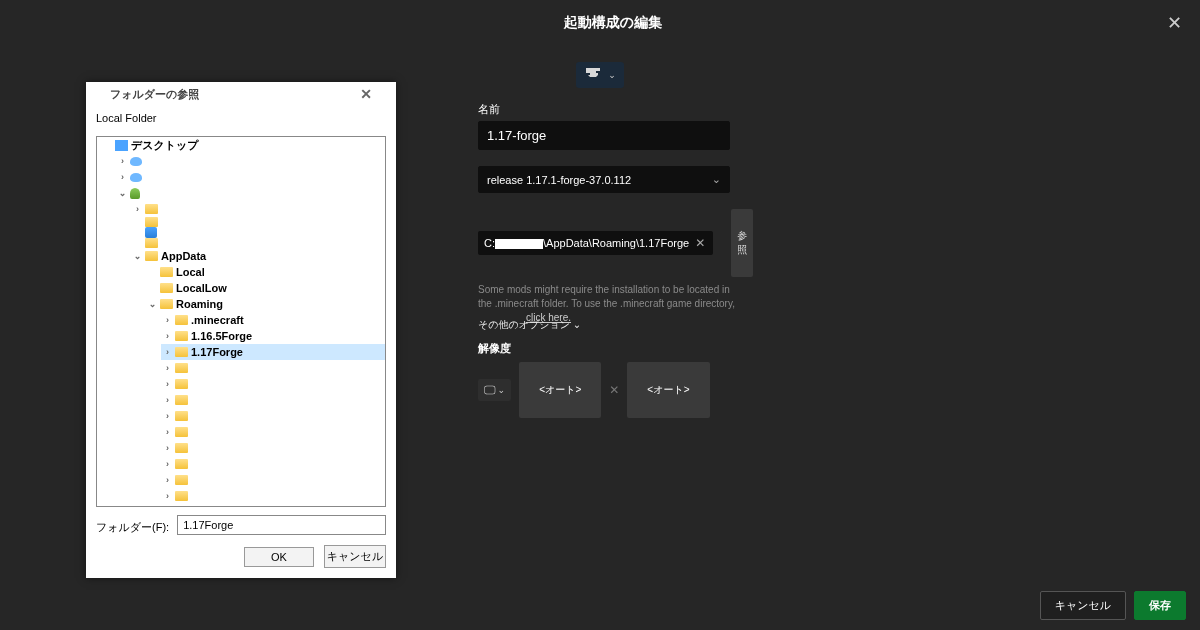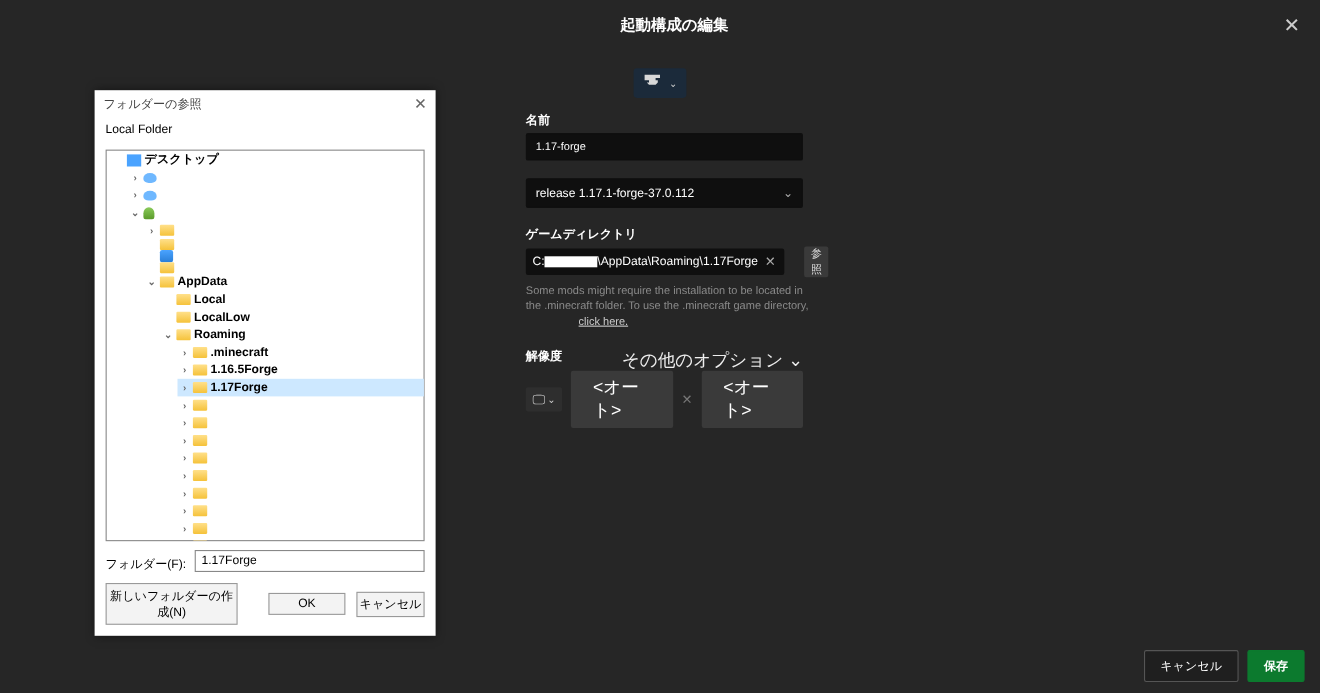--- a/index.html
+++ b/index.html
@@ -6,50 +6,50 @@
 body { background: #262626; width: 1200px; height: 630px; position: relative; overflow: hidden; color: #fff; }
 
 
 .page-title { position: absolute; top: 14px; left: 0; right: 4px; text-align: center; font-size: 14px; font-weight: bold; margin-left: 30px; }
 .close-page { position: absolute; top: 12px; right: 18px; font-size: 18px; color: #ccc; cursor: pointer; }
 
 .icon-row { position: absolute; top: 62px; left: 0; right: 0; text-align: center; }
 .anvil-wrap { display: inline-flex; align-items: center; gap: 6px; background: #1b2a3a; padding: 4px 8px; border-radius: 3px; }
 
 .form-area { position: absolute; top: 102px; left: 478px; width: 252px; font-size: 11px; }
-.field-label { font-weight: bold; margin-bottom: 4px; }
+.field-label { font-weight: normal; margin-bottom: 4px; }
 .field-box { background: #0f0f0f; border: 1px solid #0f0f0f; padding: 6px 8px; border-radius: 2px; display: flex; align-items: center; justify-content: space-between; }
-.field-box input { background: transparent; border: 0; color: #fff; font-size: 10px; width: 100%; outline: none; }
+.field-box input { background: transparent; border: 0; color: #fff; font-size: 13px; width: 100%; outline: none; }
 .gap { height: 16px; }
 
 .dir-row { display: flex; gap: 18px; align-items: center; }
 .dir-input { flex: 1; background: #0f0f0f; padding: 5px 6px; border-radius: 2px; display: flex; align-items: center; gap: 4px; }
 .dir-input .txt { flex: 1; white-space: nowrap; overflow: hidden; }
 .masked { display: inline-block; width: 48px; height: 10px; background: #fff; vertical-align: middle; }
 .x-clear { color: #aaa; font-size: 12px; padding: 0 2px; cursor: pointer; }
-.browse-btn { background: #3a3a3a; padding: 0 6px; font-size: 10px; border-radius: 2px; cursor: pointer; color: #ddd; }
+.browse-btn { background: #3a3a3a; padding: 20px 6px; font-size: 10px; border-radius: 2px; cursor: pointer; color: #ddd; }
 .help-text { color: #8a8a8a; font-size: 10px; line-height: 1.4; margin-top: 6px; width: 260px; }
 .help-text .link { color: #ccc; text-decoration: underline; cursor: pointer; margin-left: 48px; }
 
 .res-label { font-weight: bold; margin-bottom: 6px; }
 .res-row { display: flex; align-items: center; gap: 8px; }
 .monitor { display: flex; align-items: center; gap: 2px; color: #ccc; background: #2e2e2e; padding: 4px 6px; border-radius: 2px; cursor: pointer; font-size: 12px; }
-.res-btn { background: #3a3a3a; padding: 5px 20px; border-radius: 2px; font-size: 16px; cursor: pointer; }
+.res-btn { background: #3a3a3a; padding: 21px 20px; border-radius: 2px; font-size: 10px; cursor: pointer; }
 .res-x { color: #777; font-size: 12px; }
 
-.more-opts { position: absolute; top: 318px; left: 478px; width: 252px; text-align: right; font-size: 16px; color: #eee; cursor: pointer; }
+.more-opts { position: absolute; top: 318px; left: 478px; width: 252px; text-align: left; font-size: 10px; color: #eee; cursor: pointer; }
 
 .bottom-bar { position: absolute; bottom: 10px; right: 14px; display: flex; gap: 8px; }
 .bottom-bar .btn { font-size: 11px; padding: 6px 14px; border-radius: 2px; cursor: pointer; }
 .btn-cancel { background: #1f1f1f; border: 1px solid #555; }
 .btn-save { background: #0c7a2e; border: 1px solid #0c7a2e; font-weight: bold; }
 
 
 .folder-dialog { position: absolute; top: 82px; left: 86px; width: 310px; height: 496px; background: #fff; color: #000; box-shadow: 0 0 8px rgba(0,0,0,.5); display: flex; flex-direction: column; font-size: 11px; }
-.fd-titlebar { display: flex; justify-content: space-between; align-items: center; padding: 4px 8px; color: #444; }
+.fd-titlebar { display: flex; justify-content: space-between; align-items: center; padding: 4px 24px; color: #444; font-weight: bold; }
 .fd-titlebar .x { cursor: pointer; color: #666; font-size: 14px; }
 .fd-instr { padding: 6px 10px 12px; }
 .fd-tree { flex: 1; margin: 0 10px; border: 1px solid #888; overflow-y: scroll; position: relative; }
 .fd-tree ul { list-style: none; padding-left: 15px; font-weight: bold; }
 .fd-tree li { white-space: nowrap; line-height: 16px; display: block; }
 .row { display: flex; align-items: center; gap: 3px; padding: 0 2px; }
 .row.sel { background: #cde8ff; }
 .caret { width: 9px; display: inline-block; text-align: center; color: #666; cursor: pointer; user-select: none; font-size: 9px; }
 .ic { width: 13px; height: 11px; display: inline-block; }
 .ic-desk { background: #4aa3ff; }
@@ -95,21 +95,20 @@
     <input value="1.17-forge" style="">
   </div>
   <div class="gap"></div>
 
   <div class="field-box">
     <span>release 1.17.1-forge-37.0.112</span>
     <span style="color:#aaa;">⌄</span>
   </div>
   <div class="gap"></div>
 
-  <div class="field-label">ゲームディレクトリ</div>
   <div class="dir-row">
     <div class="dir-input">
       <span class="txt">
         <span>C:</span><span class="masked"></span><span>\AppData\Roaming\1.17Forge</span>
       </span>
       <span class="x-clear">✕</span>
     </div>
     <div class="browse-btn">参照</div>
   </div>
   <div class="help-text">
@@ -309,18 +308,17 @@
         </ul>
       </li>
     </ul>
   </div>
 
   <div class="fd-name-row">
     <span>フォルダー(F):</span>
     <input value="1.17Forge" style="">
   </div>
   <div class="fd-btnrow">
-    <div class="winbtn fd-new">新しいフォルダーの作成(N)</div>
     <div class="fd-spacer"></div>
     <div class="winbtn fd-ok">OK</div>
     <div class="winbtn fd-cancel">キャンセル</div>
   </div>
 </div>
 
 </body></html>

